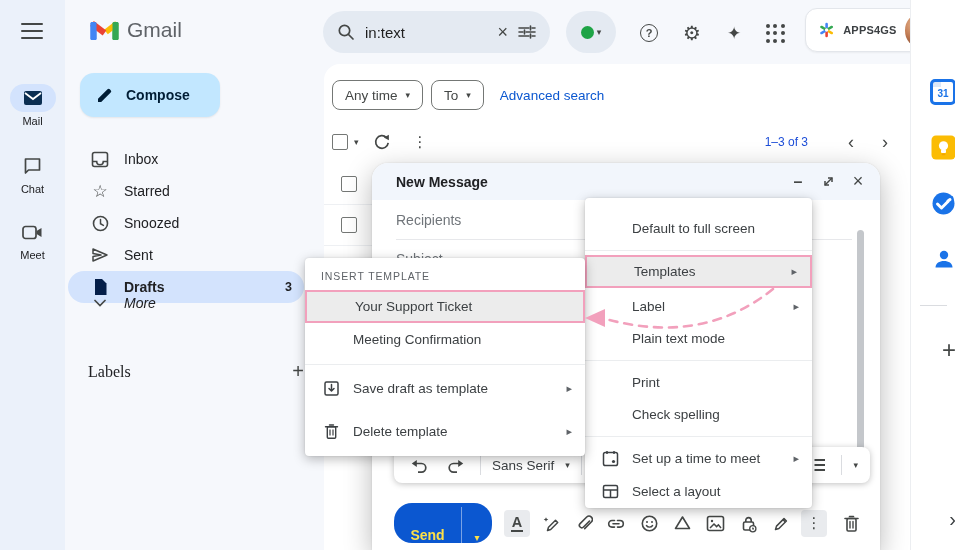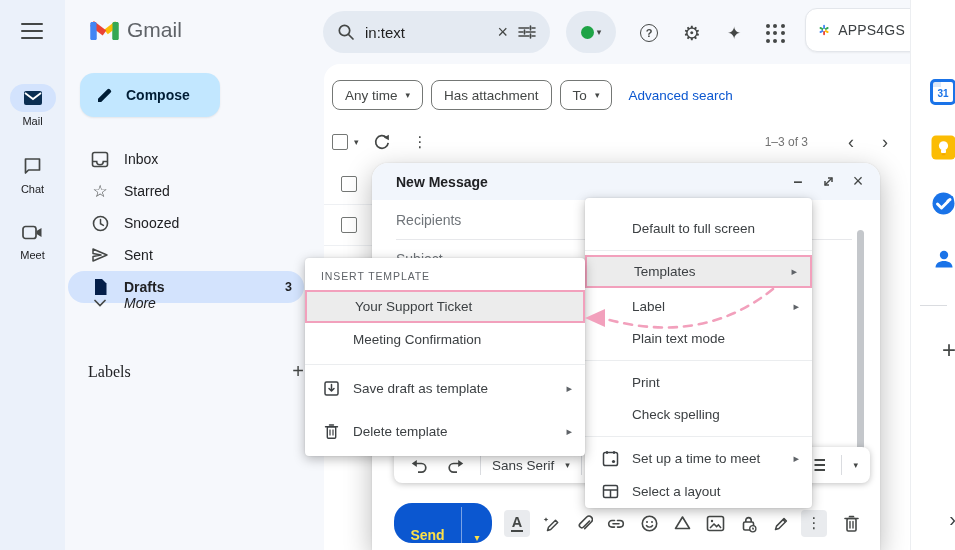--- a/index.html
+++ b/index.html
@@ -23,21 +23,21 @@
   .search-text { font-size:15px; color:#1f1f1f; flex:1; }
   .statuspill { position:absolute; left:566px; top:11px; width:50px; height:42px; background:#e4eaf2; border-radius:21px; display:flex; align-items:center; justify-content:center; gap:3px; }
   .statusdot { width:13px; height:13px; border-radius:50%; background:#1ea446; }
   .hdr-ic { position:absolute; top:20px; width:26px; height:26px; display:flex; align-items:center; justify-content:center; color:#444746; cursor:pointer; }
   .help-circle { width:18px; height:18px; border:1.6px solid #444746; border-radius:50%; font-size:11px; font-weight:700; display:flex; align-items:center; justify-content:center; }
   .gear-glyph { font-size:20px; }
   .spark-glyph { font-size:17px; }
   .appsgrid { display:grid; grid-template-columns:repeat(3,4px); grid-template-rows:repeat(3,4px); gap:3.5px; }
   .appsgrid i { width:4px; height:4px; background:#444746; border-radius:50%; }
   .account { position:absolute; left:805px; top:8px; width:135px; height:44px; background:#fff; border:1px solid #e3e6eb; border-radius:12px; display:flex; align-items:center; padding:0 6px 0 12px; gap:8px; box-shadow:0 1px 2px rgba(0,0,0,.05); cursor:pointer; }
-  .account-name { font-size:14px; font-weight:400; color:#3c4043; letter-spacing:.2px; flex:1; }
+  .account-name { font-size:11px; font-weight:700; color:#3c4043; letter-spacing:.2px; flex:1; }
   .avatar { width:33px; height:33px; border-radius:50%; background:radial-gradient(circle at 35% 30%, #e8b48c 0%, #c07a52 45%, #6e3a26 100%); }
 
   
   .compose-btn { position:absolute; left:80px; top:73px; width:140px; height:44px; background:#c2e7ff; border-radius:14px; display:flex; align-items:center; gap:12px; padding:0 16px; cursor:pointer; box-shadow:0 1px 2px rgba(0,0,0,.08); }
   .compose-label { font-size:14px; font-weight:600; color:#001d35; }
   .nav-item { position:absolute; left:68px; width:236px; height:32px; display:flex; align-items:center; gap:14px; padding:0 12px 0 22px; border-radius:16px; font-size:14px; color:#202124; cursor:pointer; }
   .nav-item .nicon { width:20px; display:flex; justify-content:center; color:#444746; }
   .nav-item.active { background:#d3e3fd; font-weight:700; }
   .nav-count { margin-left:auto; font-size:12.5px; font-weight:600; }
   .labels-row { position:absolute; left:88px; top:360px; width:216px; display:flex; align-items:center; }
@@ -45,21 +45,21 @@
   .labels-plus { margin-left:auto; font-size:20px; color:#444746; cursor:pointer; }
   .glyph-icon { font-size:17px; line-height:1; color:#444746; }
 
   
   .maincard { position:absolute; left:324px; top:64px; width:586px; height:486px; background:#fff; border-radius:16px 0 0 0; z-index:1; }
   .chips { position:absolute; left:8px; top:16px; display:flex; align-items:center; gap:8px; }
   .chip { height:30px; border:1px solid #747775; border-radius:8px; display:flex; align-items:center; gap:8px; padding:0 12px; font-size:13.5px; color:#444746; background:#fff; cursor:pointer; }
   .adv-link { font-size:13.5px; font-weight:500; color:#0b57d0; margin-left:8px; cursor:pointer; }
   .listbar { position:absolute; left:8px; top:62px; width:570px; height:32px; display:flex; align-items:center; color:#444746; }
   .cbox { width:16px; height:16px; border:1.5px solid #747775; border-radius:2px; background:#fff; cursor:pointer; }
-  .pagination { font-size:12px; color:#737373; margin-left:auto;text-align:right; }
+  .pagination { font-size:12px; color:#1d4ed8; margin-left:auto;text-align:right; }
   .pg-arrow { font-size:18px; color:#444746; padding:0 14px; cursor:pointer; }
   .mailrow { position:absolute; left:0; width:556px; height:41px; border-bottom:1px solid #eef0f3; display:flex; align-items:center; padding-left:17px; }
 
   
   .rightpanel { position:absolute; left:910px; top:0; width:45px; height:550px; background:#fff; border-left:1px solid #eceef1; z-index:3; }
   .rp-ic { position:absolute; left:0; width:45px; display:flex; justify-content:flex-end; cursor:pointer; }
   .rp-div { position:absolute; left:9px; width:27px; border-top:1px solid #dadce0; }
   .rp-plus { font-size:24px; color:#444746; font-weight:300; }
   .rp-chevron { font-size:20px; color:#3c4043; }
 
@@ -284,23 +284,20 @@
   <div class="labels-row">
     <span class="labels-title">Labels</span>
     <span class="labels-plus">+</span>
   </div>
 
   <div class="maincard">
     <div class="chips">
       <div class="chip">
         <span>Any time</span>
           <span class="tiny-arrow">▾</span>
-      </div>
-      <div class="chip">
-        <span>Has attachment</span>
       </div>
       <div class="chip">
         <span>To</span>
           <span class="tiny-arrow">▾</span>
       </div>
       <span class="adv-link">Advanced search</span>
     </div>
 
     <div class="listbar">
       <span class="cbox"></span>

